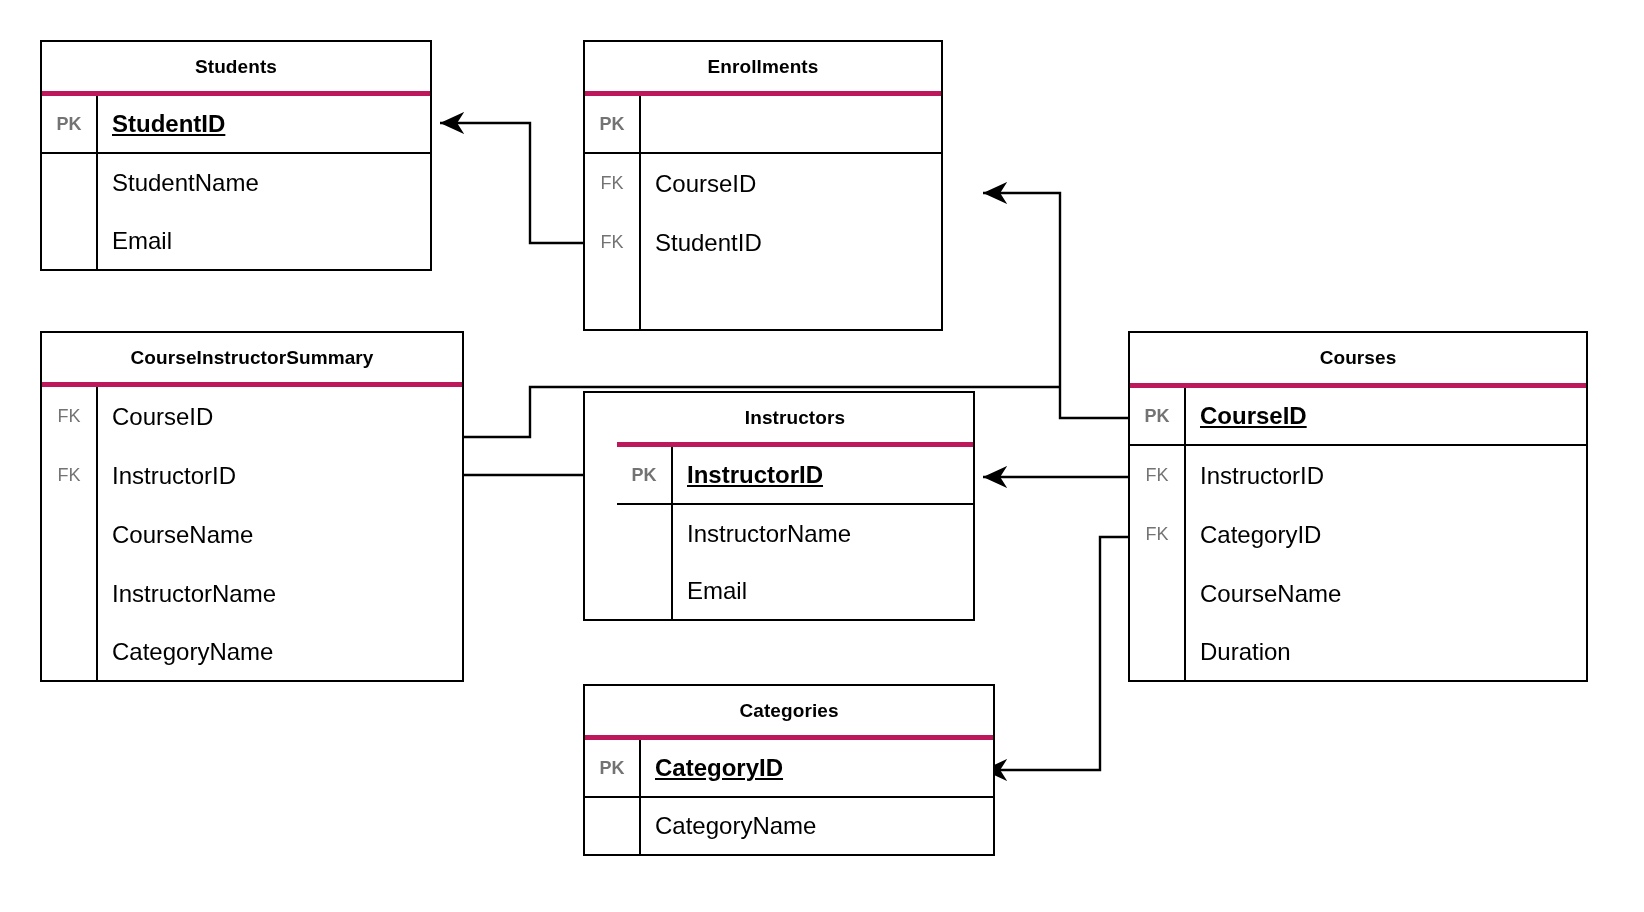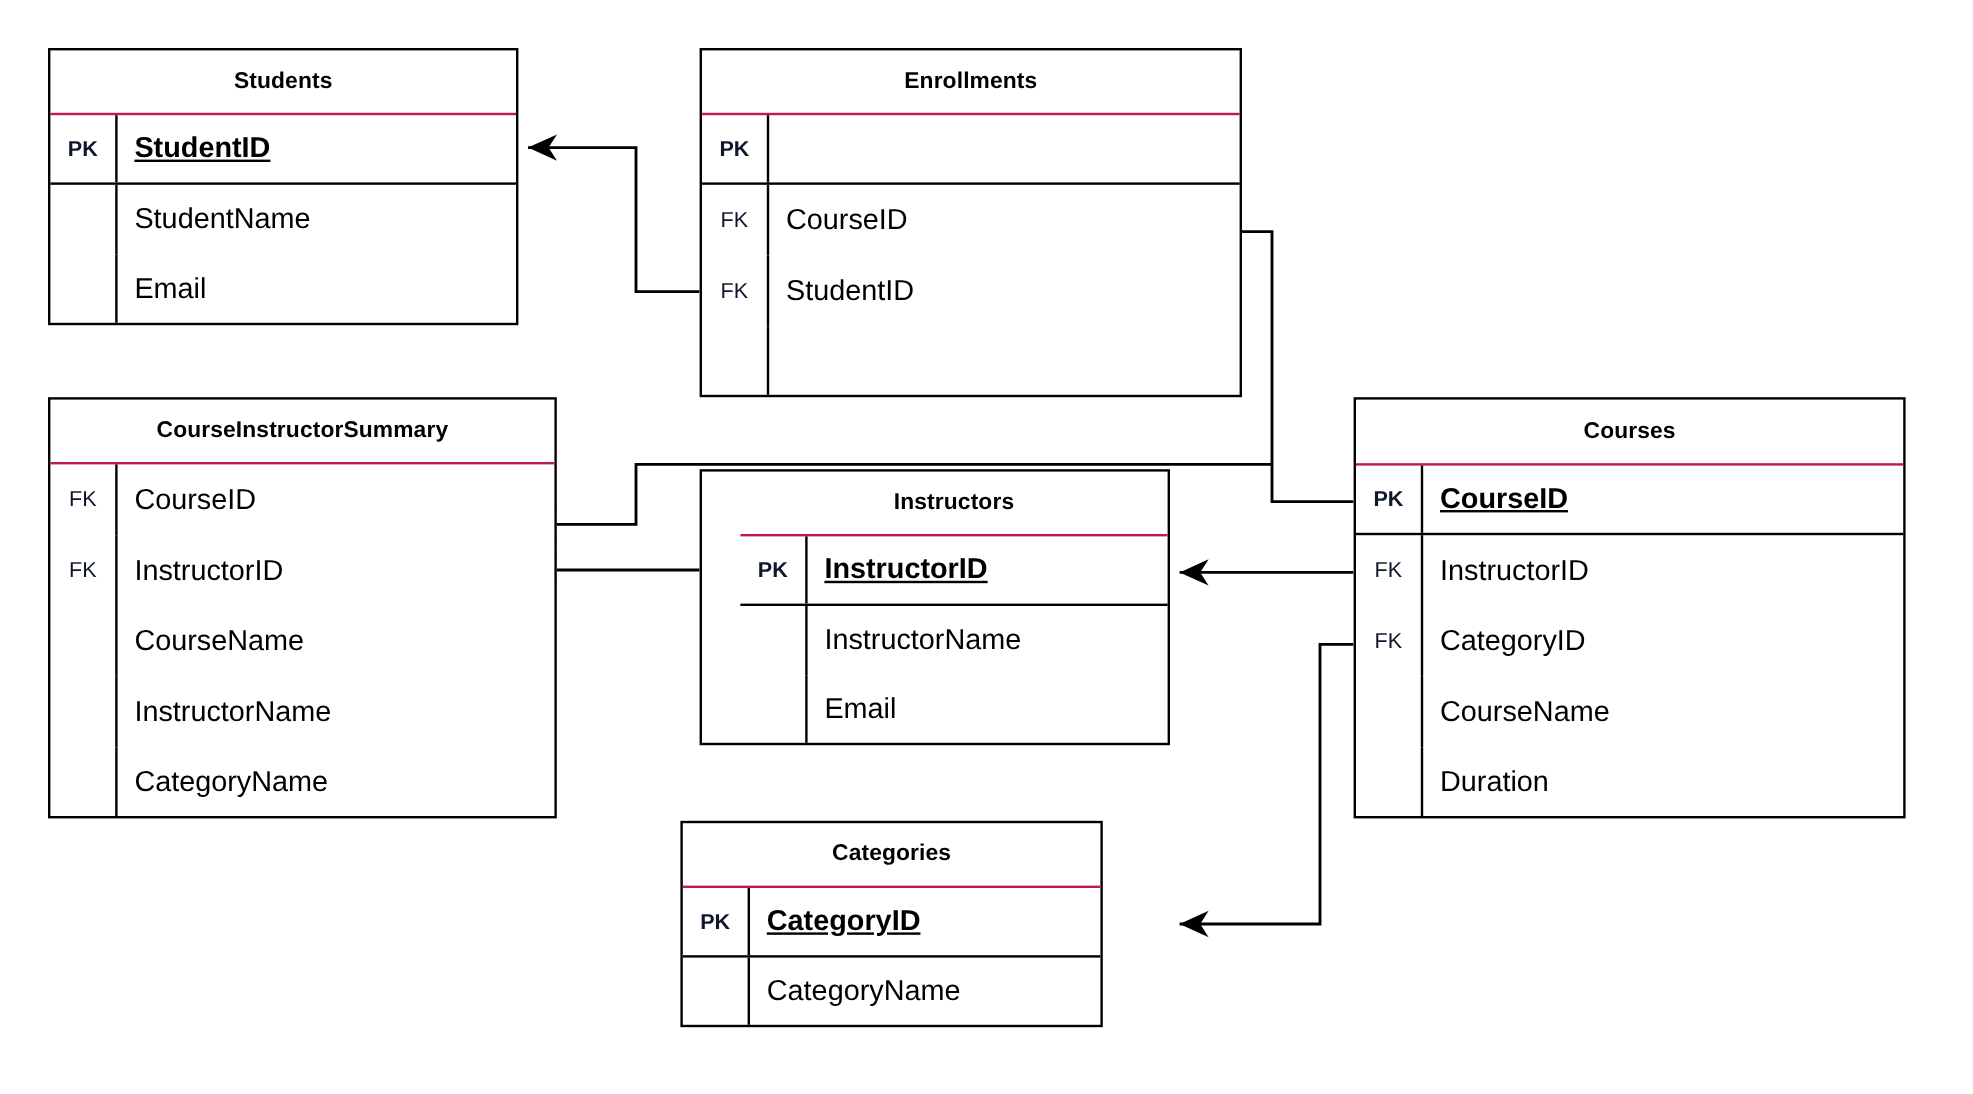--- a/index.html
+++ b/index.html
@@ -37,21 +37,21 @@
     flex-direction: column;
   }
   .entity-title {
     box-sizing: border-box;
     display: flex;
     align-items: center;
     justify-content: center;
     font-weight: bold;
     font-size: 19px;
     color: #000000;
-    border-bottom: 2px solid #be185d;
+    border-bottom: 5px solid #be185d;
     letter-spacing: 0.1px;
   }
   .entity-body {
     flex: 1 1 auto;
     display: flex;
     flex-direction: column;
   }
   .attr-row {
     box-sizing: border-box;
     display: flex;
@@ -64,21 +64,21 @@
   }
   .attr-key {
     box-sizing: border-box;
     width: 56px;
     flex: 0 0 56px;
     align-self: stretch;
     display: flex;
     align-items: center;
     justify-content: center;
     font-size: 18px;
-    color: #0f172a;
+    color: #737373;
     border-right: 2px solid #000000;
   }
   .attr-key.key-pk {
     font-weight: bold;
   }
   .attr-key.key-fk {
     font-weight: normal;
   }
   .attr-name {
     box-sizing: border-box;
@@ -125,21 +125,21 @@
           <div class="attr-row" style="height: 58px;">
             <div class="attr-key key-fk"></div>
             <div class="attr-name">StudentName</div>
           </div>
           <div class="attr-row" style="height: 57px;">
             <div class="attr-key key-fk"></div>
             <div class="attr-name">Email</div>
           </div>
         </div>
       </div>
-      <div class="entity-table" style="left: 583px; top: 40px; width: 452px; height: 291px;">
+      <div class="entity-table" style="left: 583px; top: 40px; width: 360px; height: 291px;">
         <div class="entity-title" style="height: 56px;">Enrollments</div>
         <div class="entity-body">
           <div class="attr-row row-div" style="height: 58px;">
             <div class="attr-key key-pk">PK</div>
           </div>
           <div class="attr-row" style="height: 59px;">
             <div class="attr-key key-fk">FK</div>
             <div class="attr-name">CourseID</div>
           </div>
           <div class="attr-row" style="height: 59px;">
@@ -211,21 +211,21 @@
           <div class="attr-row" style="height: 59px;">
             <div class="attr-key key-fk"></div>
             <div class="attr-name">CourseName</div>
           </div>
           <div class="attr-row" style="height: 57px;">
             <div class="attr-key key-fk"></div>
             <div class="attr-name">Duration</div>
           </div>
         </div>
       </div>
-      <div class="entity-table" style="left: 567px; top: 684px; width: 352px; height: 172px;">
+      <div class="entity-table" style="left: 583px; top: 684px; width: 412px; height: 172px;">
         <div class="entity-title" style="height: 56px;">Categories</div>
         <div class="entity-body">
           <div class="attr-row row-div" style="height: 58px;">
             <div class="attr-key key-pk">PK</div>
             <div class="attr-name is-pk">CategoryID</div>
           </div>
           <div class="attr-row" style="height: 56px;">
             <div class="attr-key key-fk"></div>
             <div class="attr-name">CategoryName</div>
           </div>

